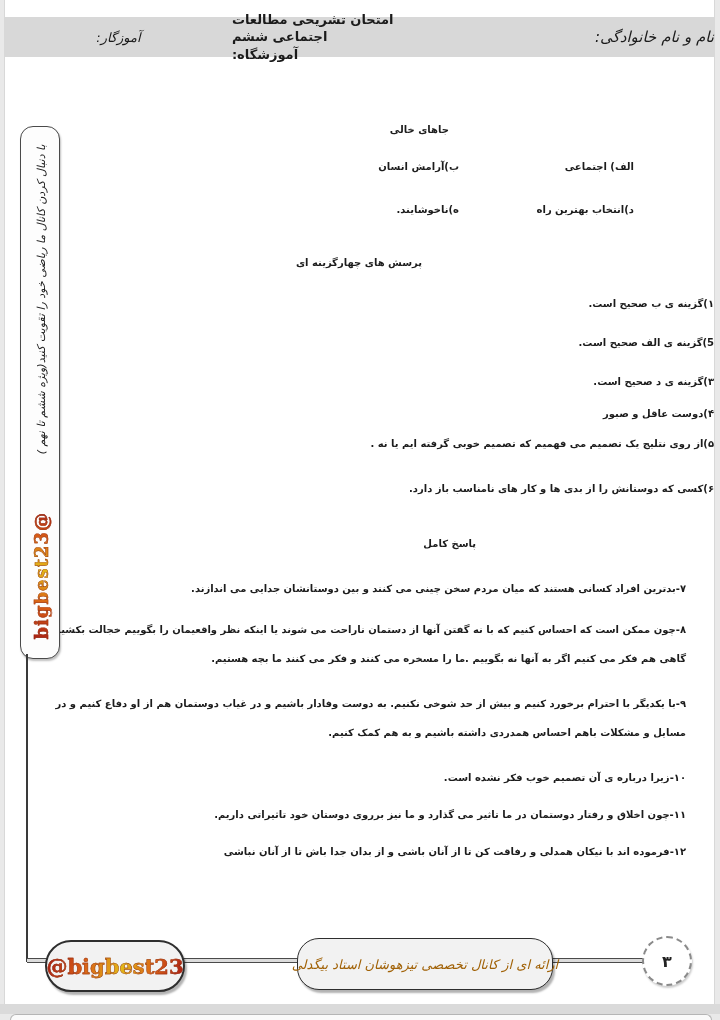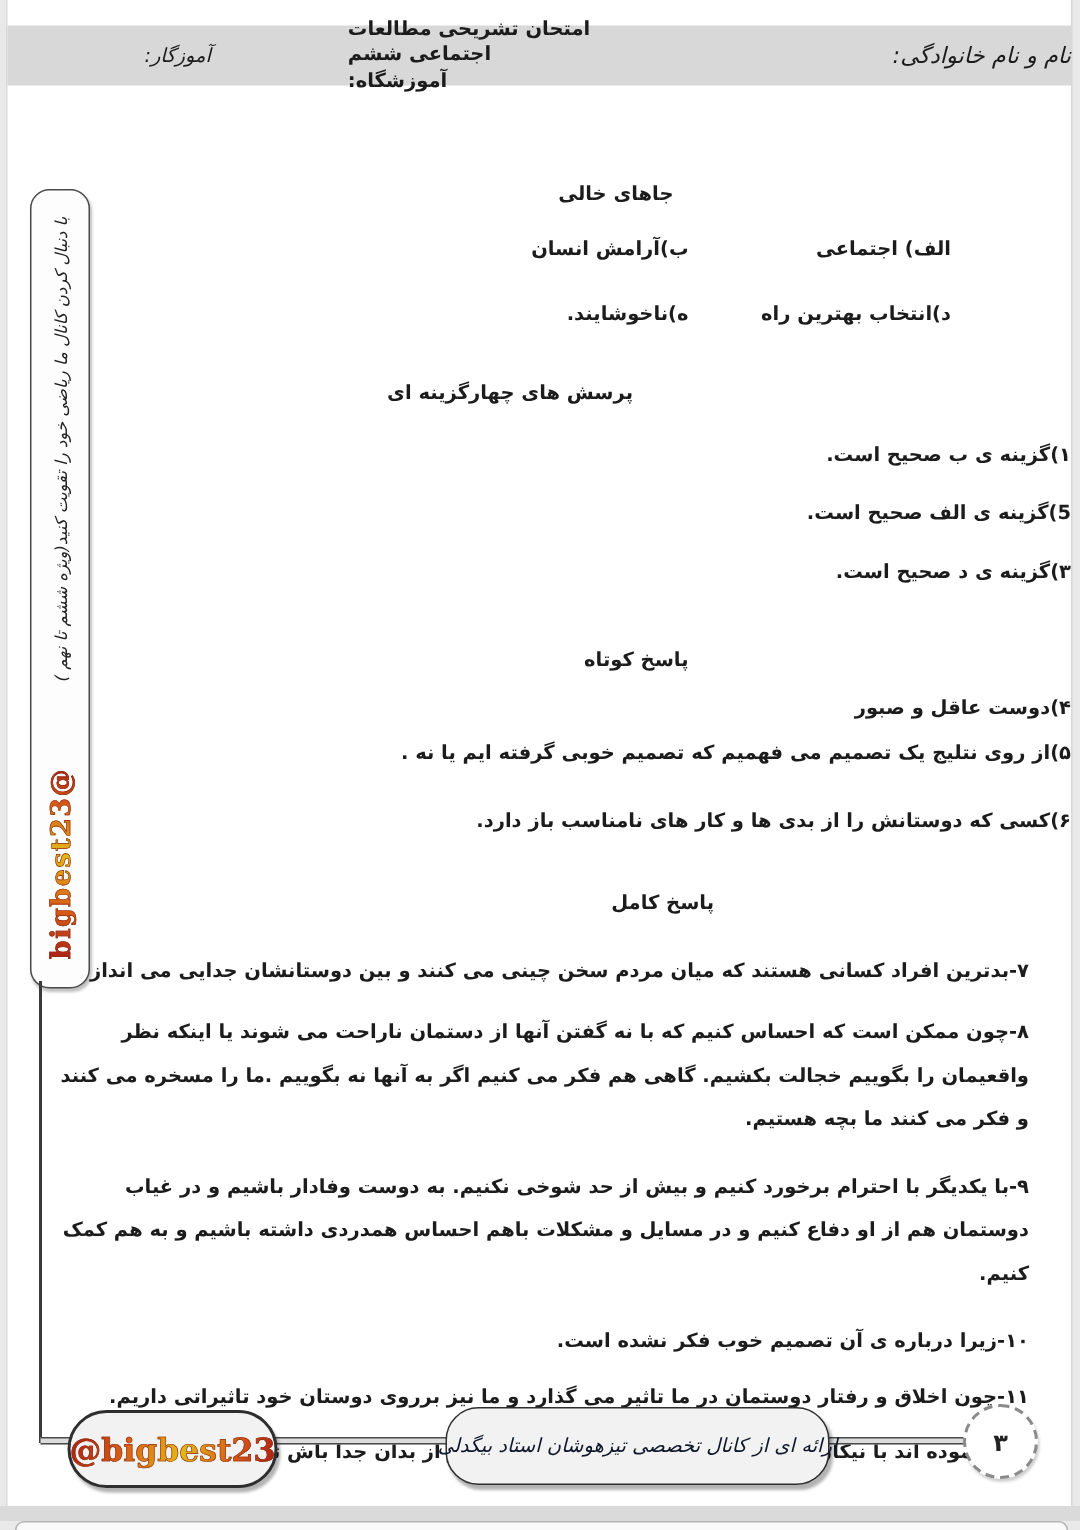--- a/index.html
+++ b/index.html
@@ -19,21 +19,21 @@
     background:#d8d8d8;display:flex;direction:rtl;align-items:center;
     color:#1b1b1b;
   }
   .h-name{width:37%;text-align:right;font-size:15px;font-style:italic;}
   .h-center{width:31%;text-align:left;font-weight:bold;font-size:13px;line-height:1.35;}
   .h-teacher{width:32%;text-align:center;font-size:13px;font-style:italic;}
   
   .content{
     position:absolute;top:57px;left:0;width:100%;
     direction:rtl;text-align:right;
-    font-weight:bold;font-size:13px;color:#1c1c1c;
+    font-weight:bold;font-size:10px;color:#1c1c1c;
   }
   .sec-h{line-height:17px;}
   .sec-h.blank{margin-top:64px;padding-right:265px;}
   .sec-h.mcq{margin-top:36px;padding-right:292px;}
   .sec-h.short{margin-top:42px;padding-right:255px;}
   .sec-h.full{margin-top:38px;padding-right:238px;}
   .fill-row{
     display:grid;grid-template-columns:175px 200px auto;
     padding-right:80px;line-height:17px;
   }
@@ -81,21 +81,21 @@
   }
   .pill{
     position:absolute;background:#f2f2f2;border:2px solid #2e2e2e;
     box-shadow:2px 3px 2px rgba(0,0,0,.3);
     display:flex;align-items:center;justify-content:center;
   }
   .pill.left{left:40px;top:940px;width:136px;height:48px;border-radius:26px;}
   .pill.center{left:292px;top:938px;width:254px;height:50px;border-radius:22px;border-width:1.5px;}
   .foot-handle{font-size:21px;}
   .foot-credit{
-    direction:rtl;font-size:13px;font-style:italic;color:#0f172a;white-space:nowrap;
+    direction:rtl;font-size:13px;font-style:italic;color:#a16207;white-space:nowrap;
   }
   .page-circle{
     position:absolute;left:637px;top:936px;width:46px;height:46px;
     background:#ffffff;border:2px dashed #8a8a8a;border-radius:50%;
     box-shadow:1px 2px 2px rgba(0,0,0,.2);
     display:flex;align-items:center;justify-content:center;
     font-weight:bold;font-size:16px;color:#222;
   }
   
   .scan-gap{position:absolute;left:0;top:1004px;width:720px;height:10px;background:#dadada;}
@@ -130,21 +130,20 @@
       <span>د)انتخاب بهترین راه</span>
       <span>ه)ناخوشایند.</span>
       <span></span>
     </div>
 
     <div class="sec-h mcq">پرسش های چهارگزینه ای</div>
     <div class="item i1">۱)گزینه ی ب صحیح است.</div>
     <div class="item i2">5)گزینه ی الف صحیح است.</div>
     <div class="item i3">۳)گزینه ی د صحیح است.</div>
 
-    <div class="sec-h short">پاسخ کوتاه</div>
     <div class="item i4">۴)دوست عاقل و صبور</div>
     <div class="item i5">۵)از روی نتلیج یک تصمیم می فهمیم که تصمیم خوبی گرفته ایم یا نه .</div>
     <div class="item i6">۶)کسی که دوستانش را از بدی ها و کار های نامناسب باز دارد.</div>
 
     <div class="sec-h full">پاسخ کامل</div>
     <div class="wide i7">۷-بدترین افراد کسانی هستند که میان مردم سخن چینی می کنند و بین دوستانشان جدایی می اندازند.</div>
     <div class="wide i8">۸-چون ممکن است که احساس کنیم که با نه گفتن آنها از دستمان ناراحت می شوند یا اینکه نظر واقعیمان را بگوییم خجالت بکشیم. گاهی هم فکر می کنیم اگر به آنها نه بگوییم .ما را مسخره می کنند و فکر می کنند ما بچه هستیم.</div>
     <div class="wide i9">۹-با یکدیگر با احترام برخورد کنیم و بیش از حد شوخی نکنیم. به دوست وفادار باشیم و در غیاب دوستمان هم از او دفاع کنیم و در مسایل و مشکلات باهم احساس همدردی داشته باشیم و به هم کمک کنیم.</div>
     <div class="wide i10">۱۰-زیرا درباره ی آن تصمیم خوب فکر نشده است.</div>
     <div class="wide i11">۱۱-چون اخلاق و رفتار دوستمان در ما تاثیر می گذارد و ما نیز برروی دوستان خود تاثیراتی داریم.</div>

